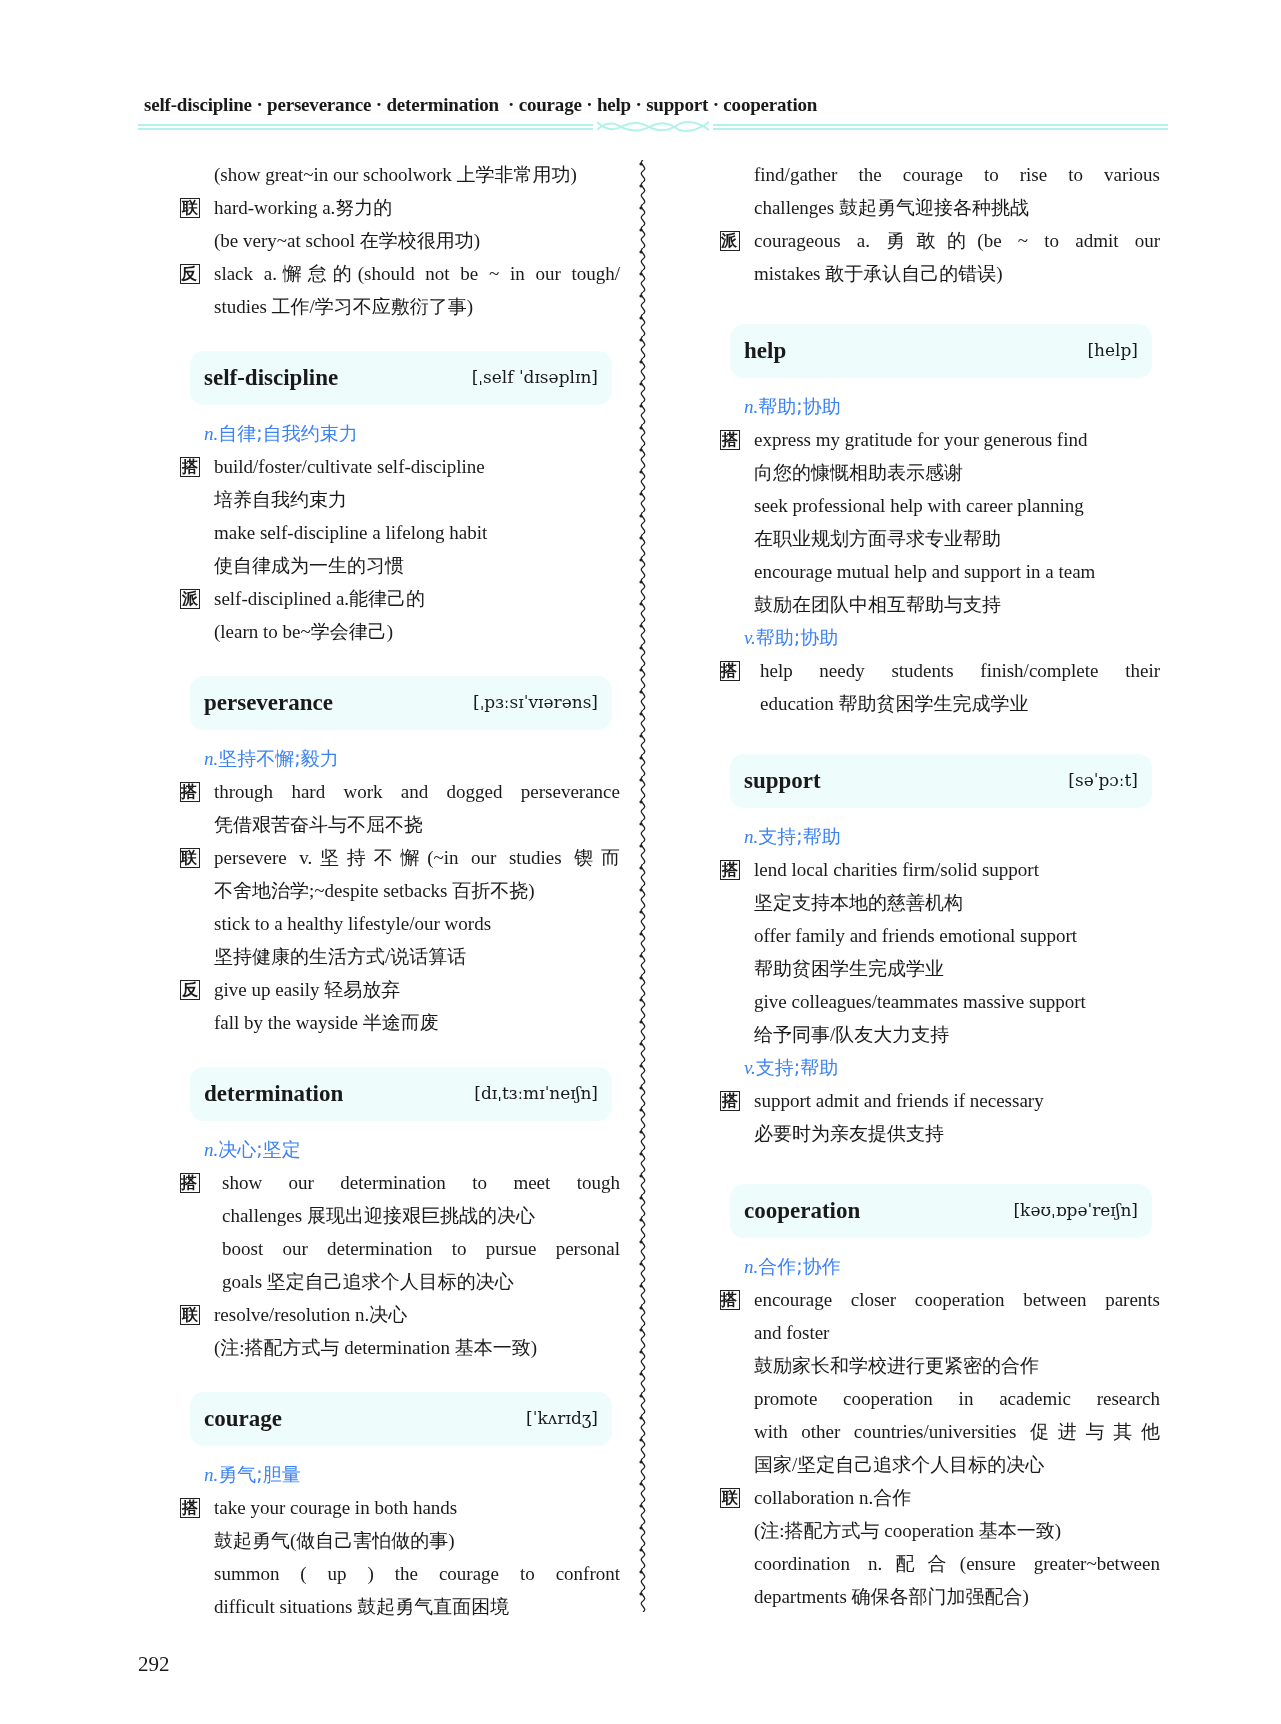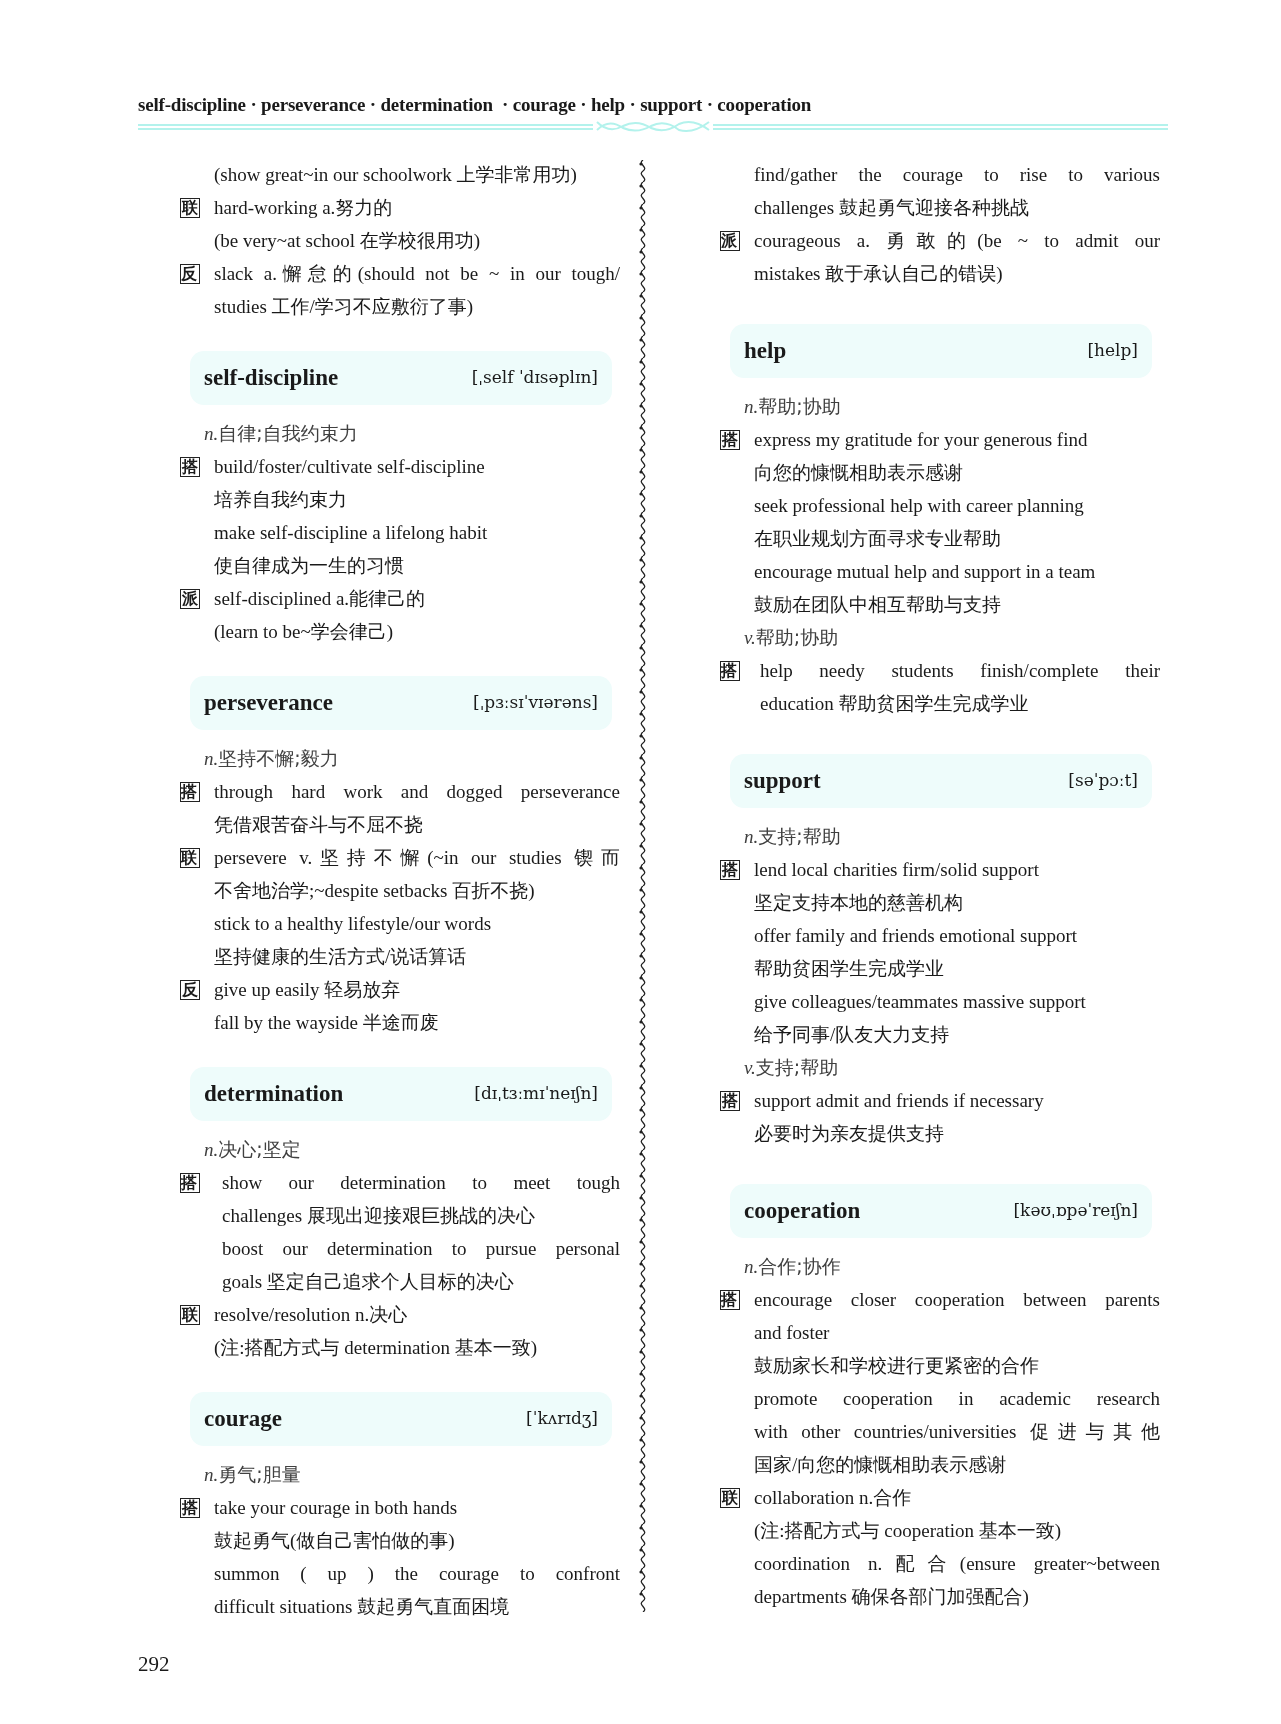--- a/index.html
+++ b/index.html
@@ -2,21 +2,21 @@
 <html><head>
 <meta charset="utf-8">
 <style>
   html, body { margin: 0; padding: 0; }
   body {
     width: 1281px; height: 1724px; background: #ffffff; position: relative;
     font-family: "Liberation Serif", "DejaVu Serif", serif; color: #1a1a1a;
     overflow: hidden;
   }
   .running-head {
-    position: absolute; left: 138px; top: 94px;
+    position: absolute; left: 144px; top: 94px;
     font-weight: bold; font-size: 19px; letter-spacing: -0.2px; white-space: pre;
   }
   .head-rule {
     position: absolute; left: 138px; top: 122px; width: 1030px; height: 10px;
   }
   .head-rule .line1, .head-rule .line2 {
     position: absolute; left: 0; right: 0; height: 2px; background: #b3f2ec;
   }
   .head-rule .line1 { top: 2px; }
   .head-rule .line2 { top: 6px; }
@@ -39,21 +39,21 @@
   .tag {
     position: absolute; left: 0; top: 7px; width: 20px; height: 20px;
     border: 1px solid #222; box-sizing: border-box; font-size: 16px; line-height: 18px;
     text-align: center; font-family: "DejaVu Sans", sans-serif; font-weight: bold;
   }
   .tag::after {
     content: ""; position: absolute; left: 2px; top: 2px; right: -3px; bottom: -3px;
     border-right: 1px solid #222; border-bottom: 1px solid #222; display: none;
   }
   .pos {
-    color: #404040; font-size: 19px; line-height: 33px; height: 33px; padding-left: 24px;
+    color: #3b82f6; font-size: 19px; line-height: 33px; height: 33px; padding-left: 24px;
     font-family: "DejaVu Sans", sans-serif;
   }
   .pos .abbr { font-style: italic; font-family: "Liberation Serif", serif; }
 
   .entry-head {
     margin: 28px 0 12px 10px; width: 422px; height: 54px; border-radius: 14px;
     background: #eefcfb; position: relative;
   }
   .entry-head .word {
     position: absolute; left: 14px; top: 14px; font-weight: bold; font-size: 23px;
@@ -184,20 +184,20 @@
   <div class="entry-head" style="margin-top:34px">
     <span class="word">cooperation</span>
     <span class="ipa">[kəʊˌɒpəˈreɪʃn]</span>
   </div>
   <div class="pos"><span class="abbr">n.</span><span>合作;协作</span></div>
   <div class="line indent justify"><span class="tag">搭</span><span>encourage closer cooperation between parents</span></div>
   <div class="line indent">and foster</div>
   <div class="line indent">鼓励家长和学校进行更紧密的合作</div>
   <div class="line indent justify">promote cooperation in academic research</div>
   <div class="line indent justify">with other countries/universities 促进与其他</div>
-  <div class="line indent">国家/向您的慷慨相助表示感谢</div>
+  <div class="line indent">国家/坚定自己追求个人目标的决心</div>
   <div class="line indent"><span class="tag">联</span><span>collaboration n.合作</span></div>
   <div class="line indent">(注:搭配方式与 cooperation 基本一致)</div>
   <div class="line indent justify">coordination n.配合(ensure greater~between</div>
   <div class="line indent">departments 确保各部门加强配合)</div>
 </div>
 
 <div class="page-number">292</div>
 
 </body></html>

